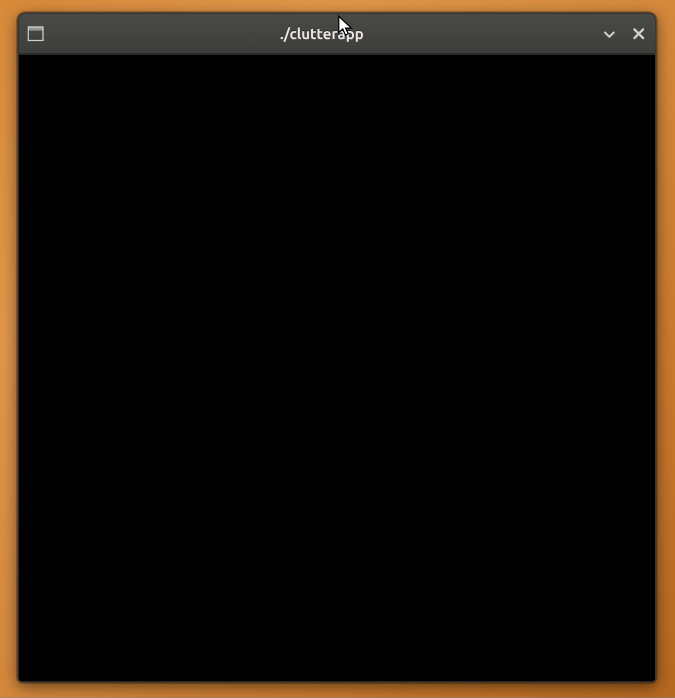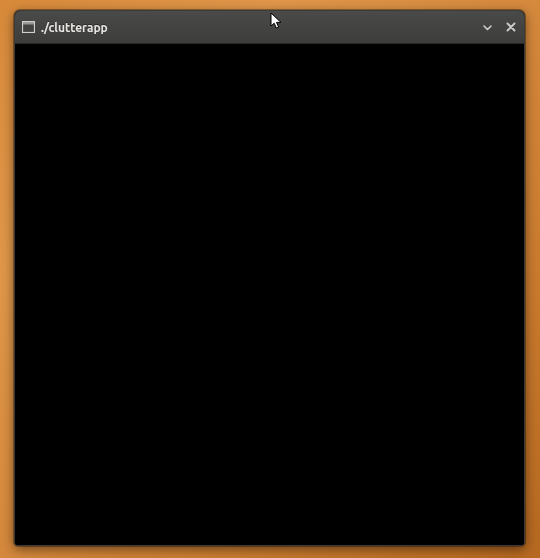--- a/index.html
+++ b/index.html
@@ -31,20 +31,21 @@
     }
     .titlebar {
       height: 24px;
       background: linear-gradient(to bottom, #4a4a48 0%, #3d3d3b 100%);
       border-bottom: 1px solid #2a2a28;
       display: flex;
       align-items: center;
       padding: 16px 6px;
       gap: 6px;
       user-select: none;
+      text-align: center;
     }
     .app-icon {
       width: 14px;
       height: 14px;
       flex-shrink: 0;
       display: flex;
       align-items: center;
       justify-content: center;
     }
     .app-icon svg {

